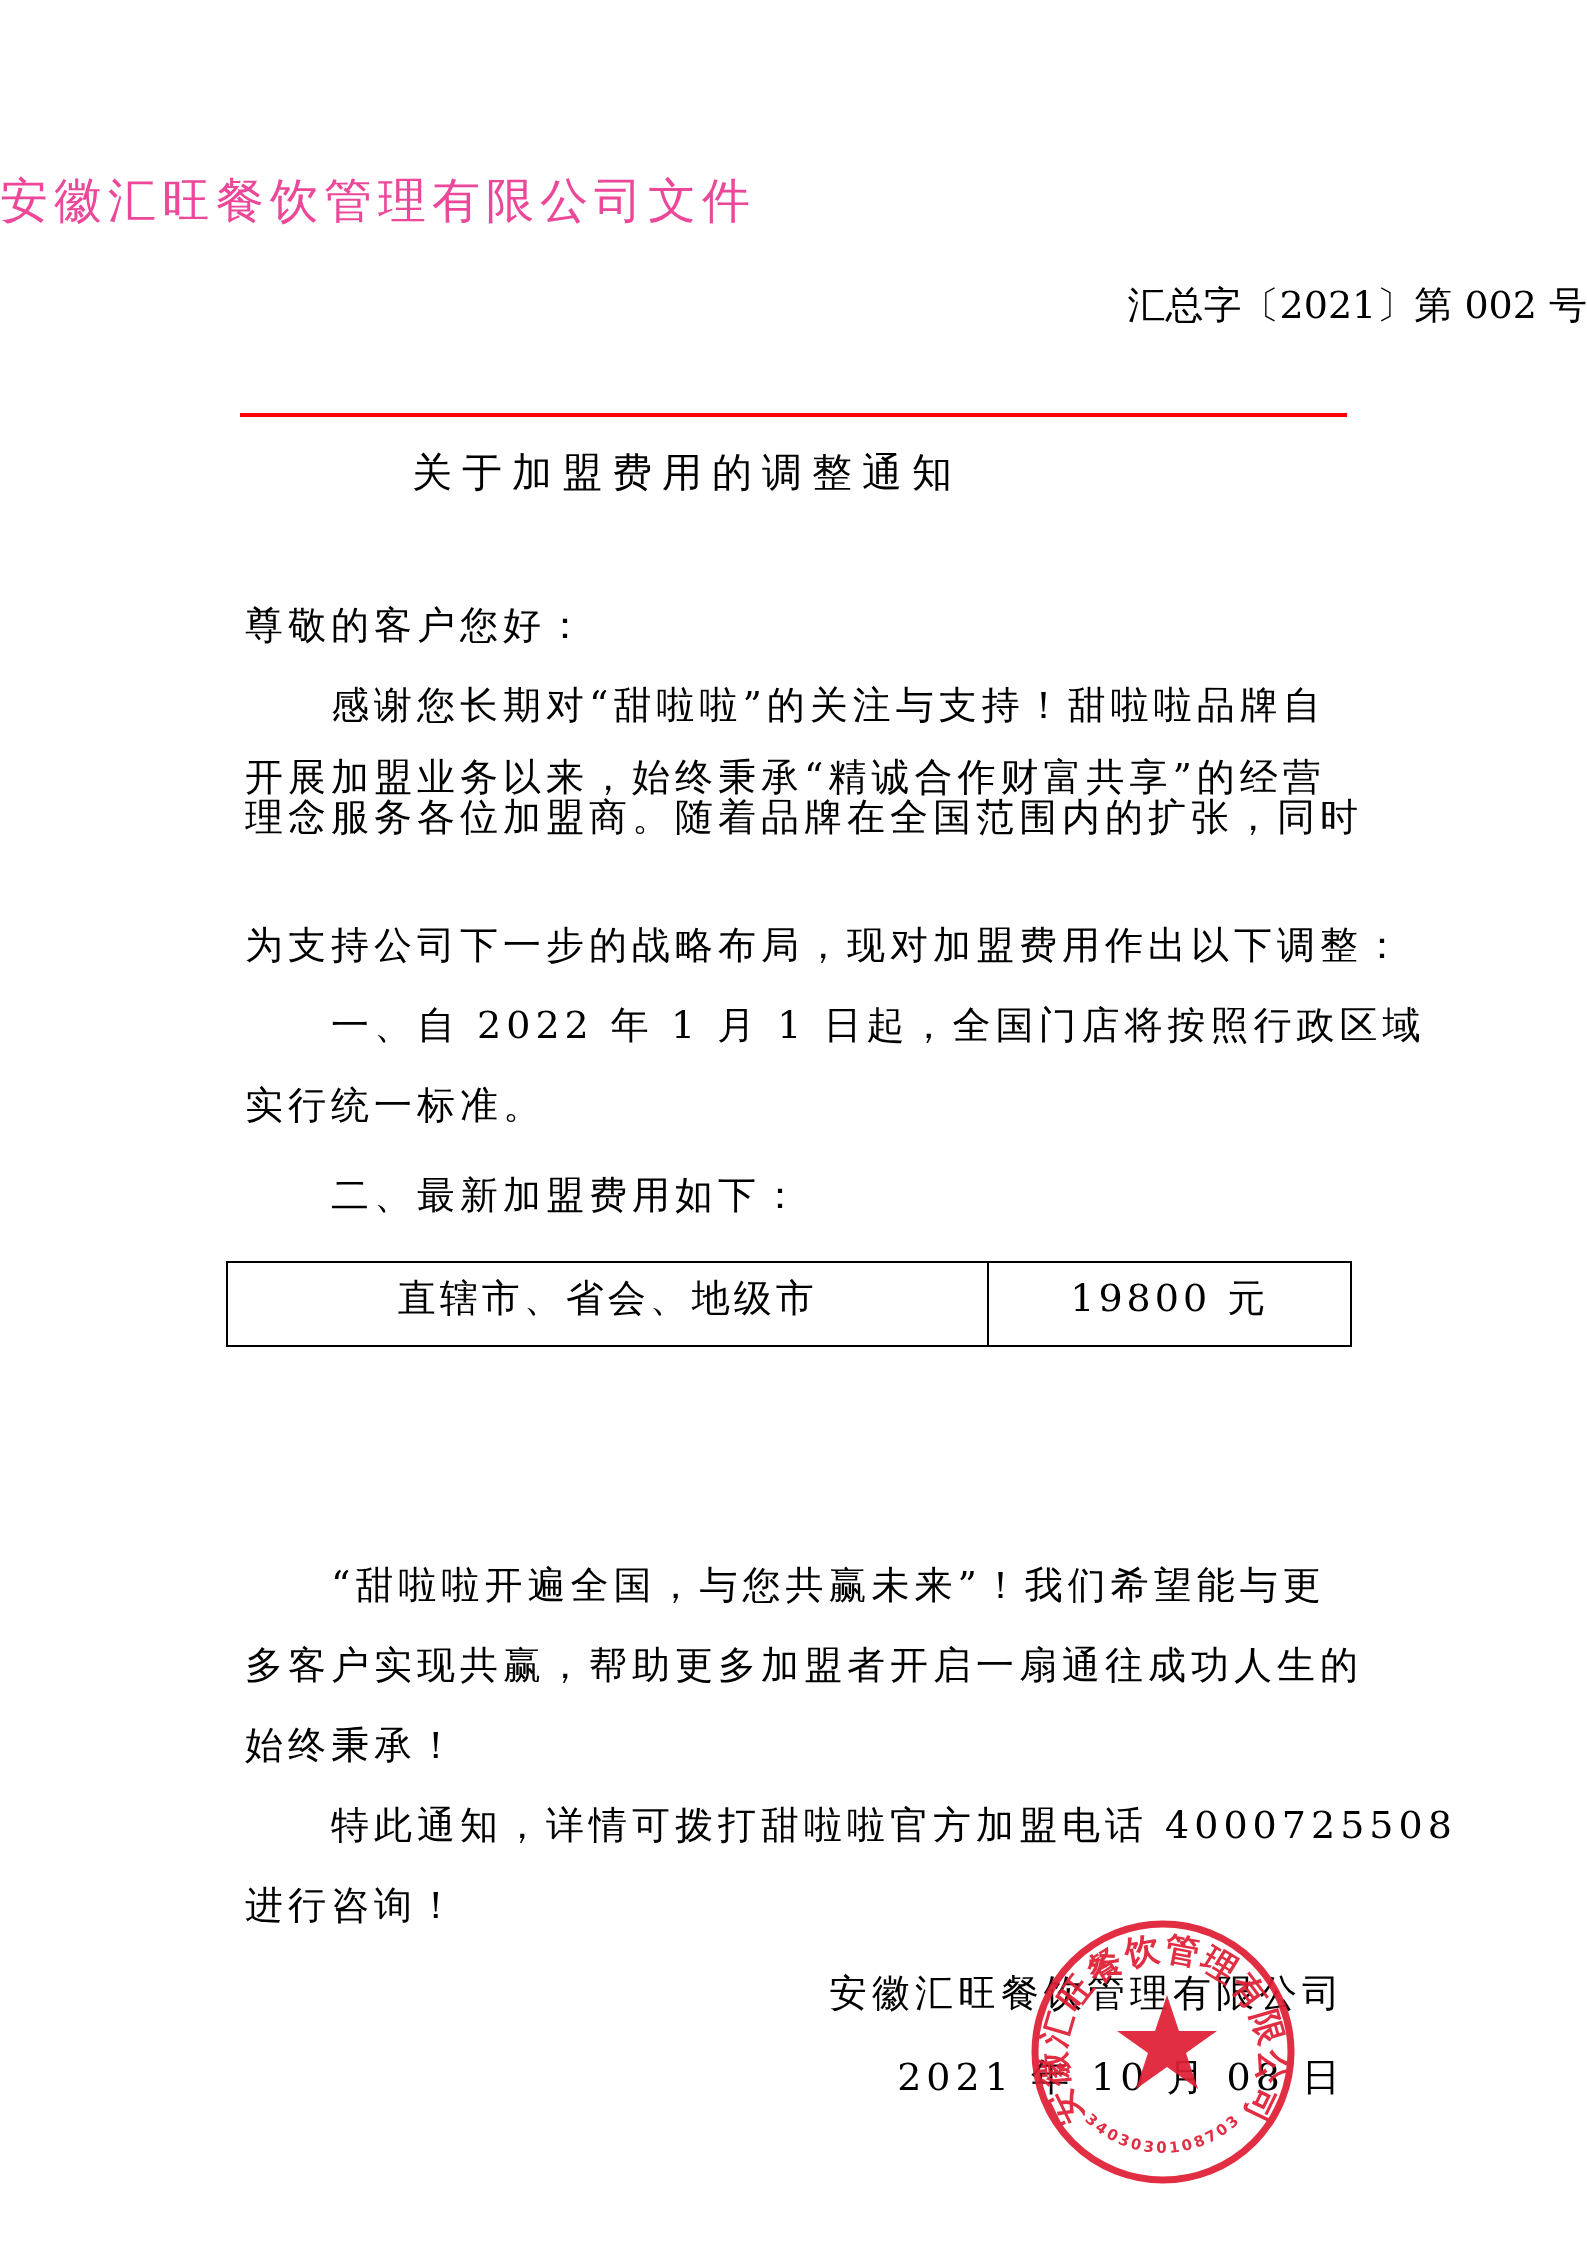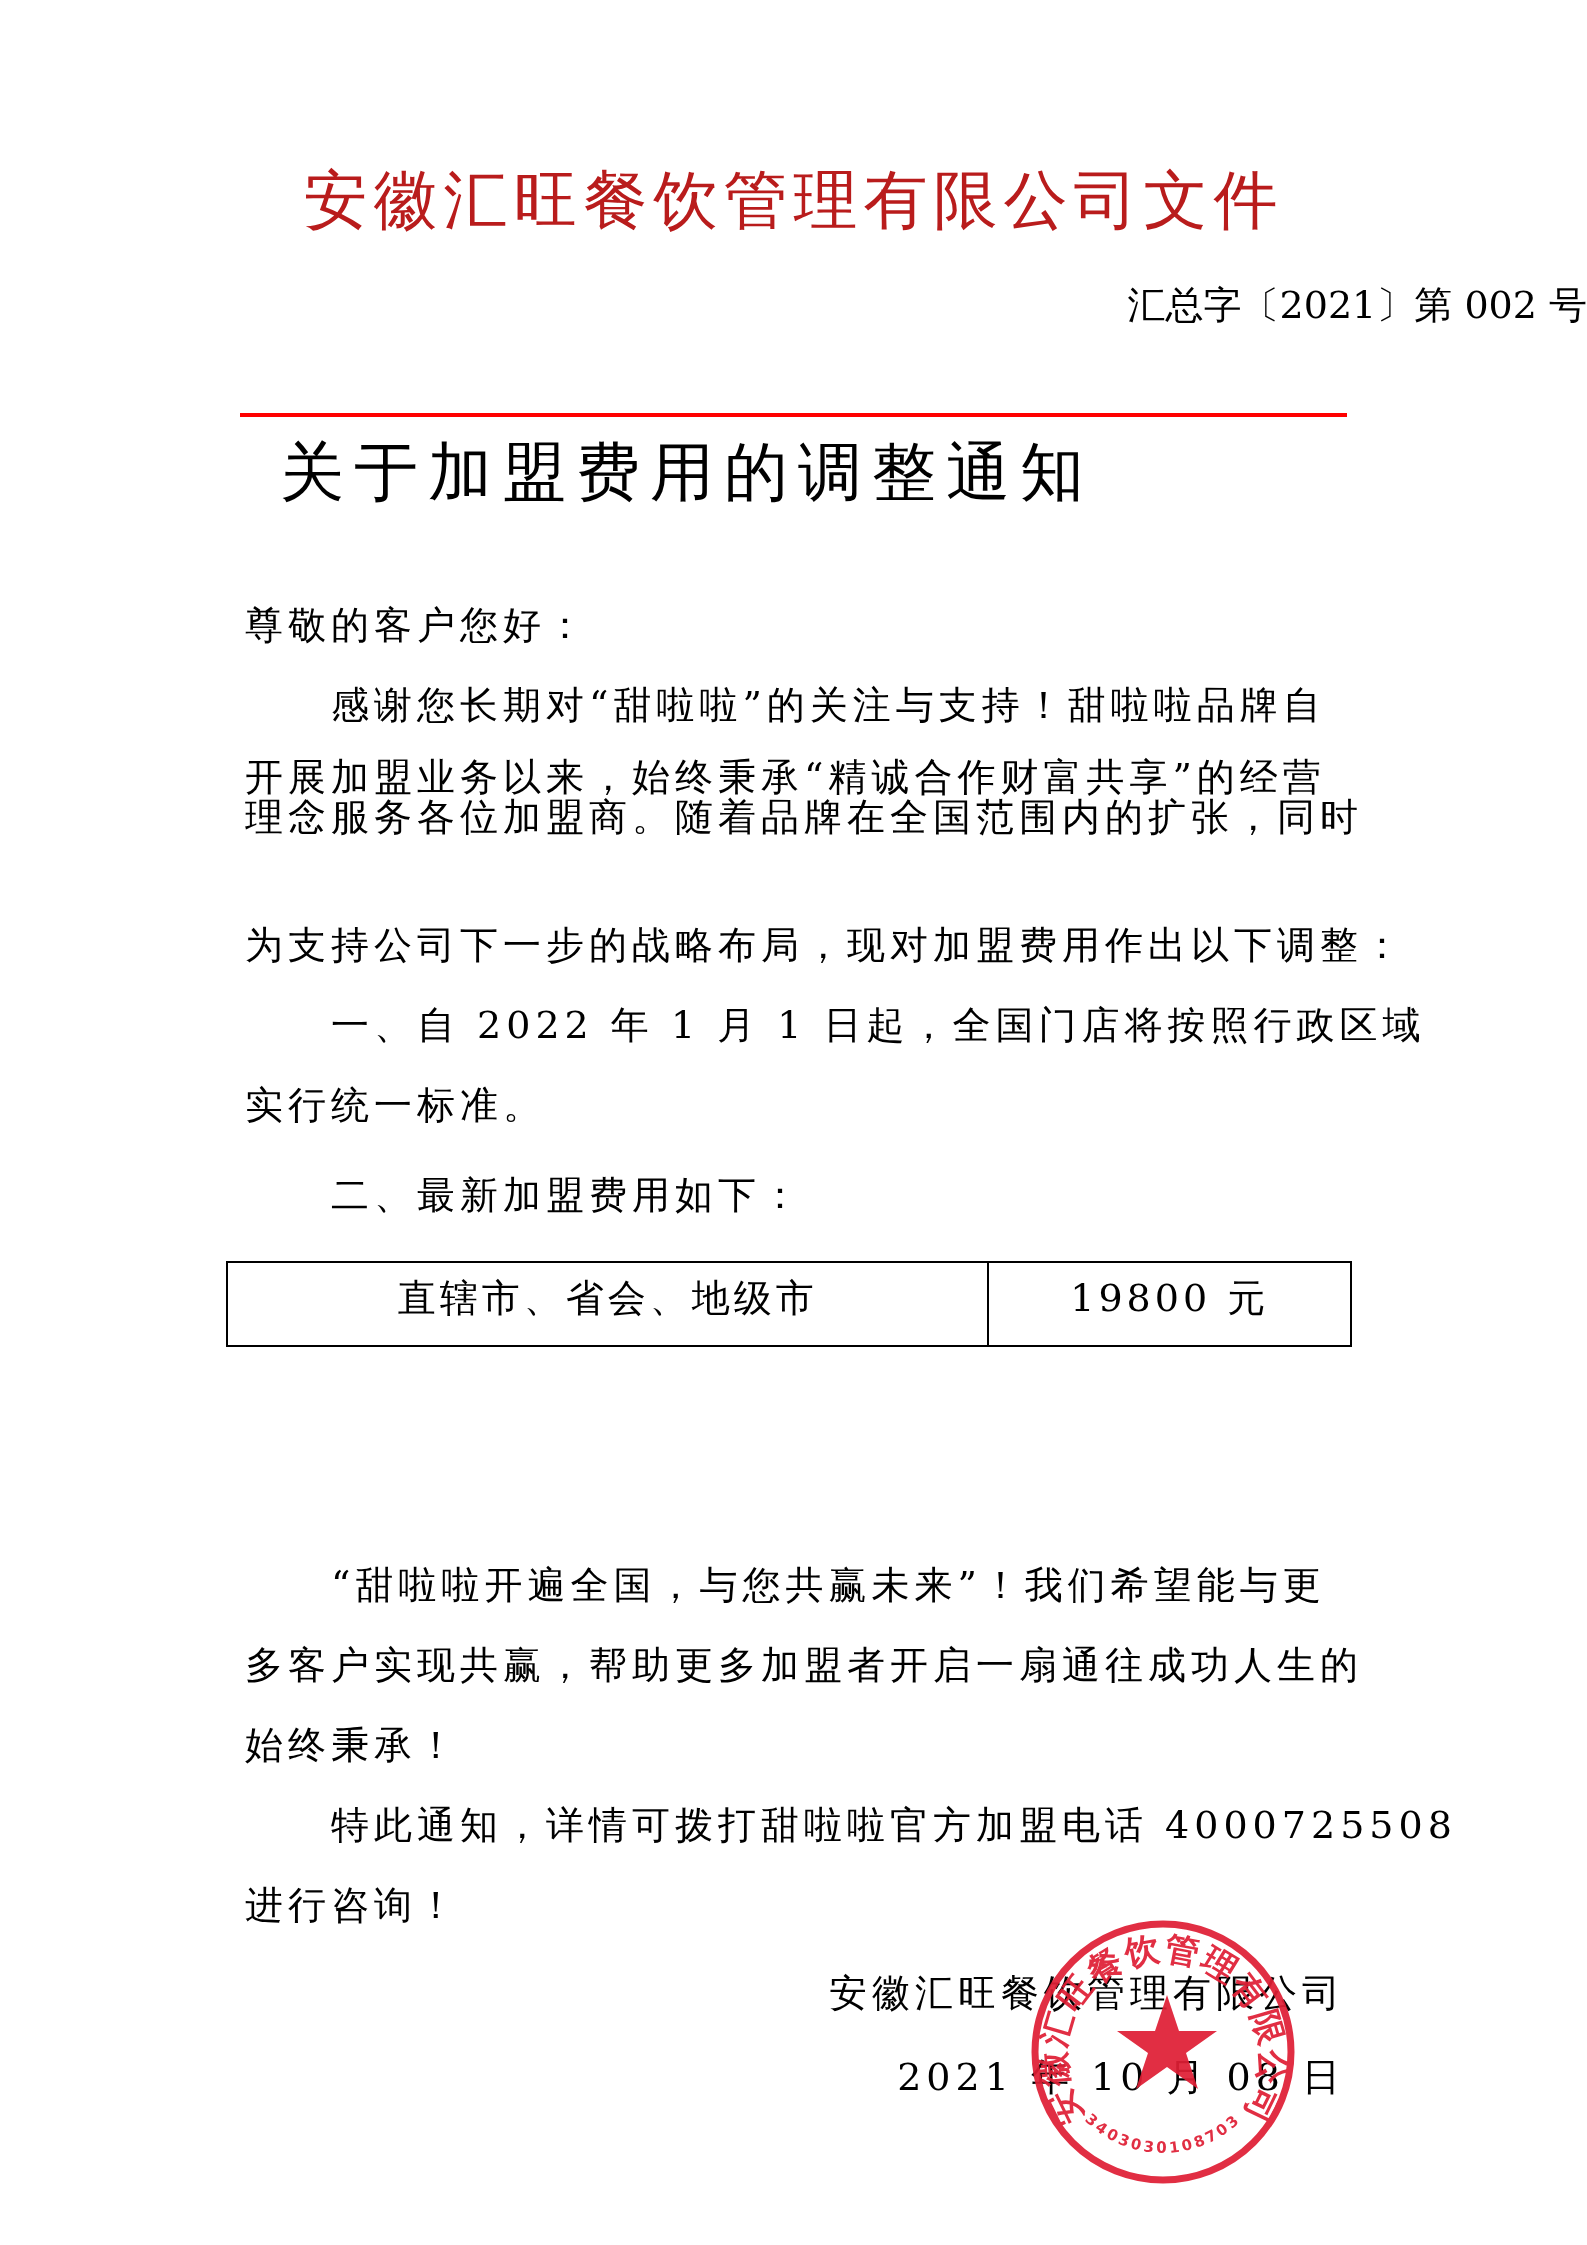--- a/index.html
+++ b/index.html
@@ -1,25 +1,25 @@
 <!DOCTYPE html>
 <html><head>
 <meta charset="utf-8">
 <style>
   html, body { margin: 0; padding: 0; background: #ffffff; }
   body { width: 1587px; height: 2245px; position: relative; overflow: hidden;
          font-family: "DejaVu Serif", "Liberation Serif", serif; color: #000; }
   .abs { position: absolute; white-space: nowrap; }
-  .doc-title { left: 0; width: 1587px; top: 160px; text-align: center;
-               color: #b91c1c; font-size: 64px; letter-spacing: 6px; line-height: 80px; }
+  .doc-title { left: 0; width: 1587px; top: 160px; 
+               color: #ec4899; font-size: 48px; letter-spacing: 6px; line-height: 80px; }
   .doc-number { left: 0; width: 1587px; top: 280px; text-align: right;
                 font-size: 38px; line-height: 50px; }
   .red-rule { left: 240px; top: 413px; width: 1107px; height: 4px; background: #ff0000; }
   .subtitle { left: 0; width: 1374px; top: 440px; text-align: center;
-              font-size: 64px; letter-spacing: 10px; line-height: 64px; }
+              font-size: 40px; letter-spacing: 10px; line-height: 64px; }
   .body-line { left: 245px; font-size: 38px; line-height: 50px; letter-spacing: 5px; }
   .indent { padding-left: 86px; }
   table.fee-table { position: absolute; left: 226px; top: 1261px; width: 1126px;
                     border-collapse: collapse; font-size: 38px; }
   table.fee-table td { border: 2px solid #000; padding: 0; text-align: center; vertical-align: top; }
   .hdr-cell { position: relative; height: 119px; width: 605px; }
   .hdr-cell svg { position: absolute; left: 0; top: 0; }
   .hdr-fee { position: absolute; right: 40px; top: 8px; letter-spacing: 4px; }
   .hdr-region { position: absolute; left: 160px; top: 58px; letter-spacing: 4px; }
   .hdr-right { height: 119px; line-height: 90px; letter-spacing: 6px; }

